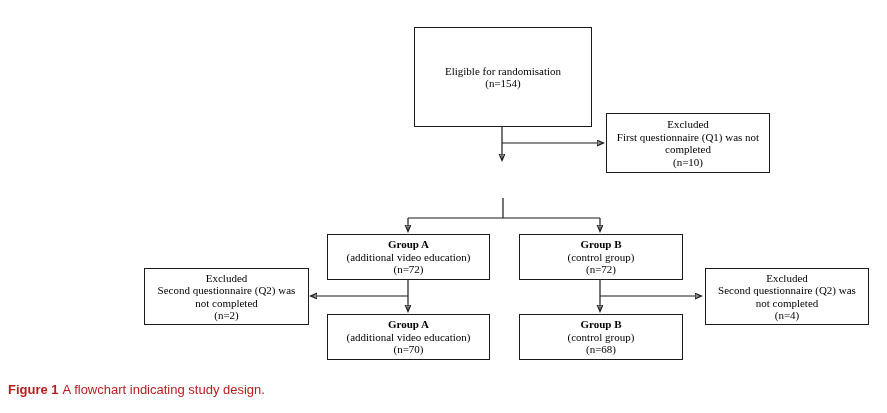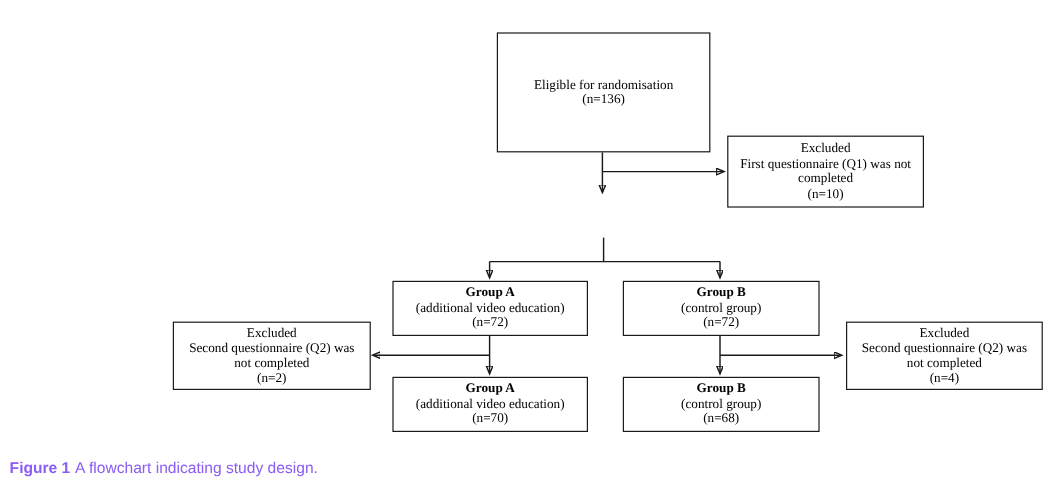--- a/index.html
+++ b/index.html
@@ -39,21 +39,21 @@
     stroke: #1a1a1a;
     stroke-width: 1.2;
     fill: none;
   }
   .caption {
     position: absolute;
     left: 8px;
     top: 382px;
     font-family: "Liberation Sans", sans-serif;
     font-size: 13px;
-    color: #8b5cf6;
+    color: #b91c1c;
   }
   .caption-label { font-weight: 700; }
   .caption-text { margin-left: 4px; }
 </style>
 </head>
 <body>
 
 <div class="canvas">
 
   <svg class="connectors" width="887" height="413" aria-hidden="true">
@@ -69,21 +69,21 @@
     <path d="M408,218 V231" marker-end="url(#arrow)"></path>
     <path d="M600,218 V231" marker-end="url(#arrow)"></path>
     <path d="M408,278 V311" marker-end="url(#arrow)"></path>
     <path d="M408,296 H311" marker-end="url(#arrow)"></path>
     <path d="M600,278 V311" marker-end="url(#arrow)"></path>
     <path d="M600,296 H701" marker-end="url(#arrow)"></path>
   </svg>
 
   <div class="node" style="left:414px;top:27px;width:176px;height:98px">
     <div class="node-text">Eligible for randomisation
-(n=136)</div>
+(n=154)</div>
   </div>
 
   <div class="node" style="left:606px;top:113px;width:162px;height:58px">
     <div class="node-text">Excluded
 First questionnaire (Q1) was not
 completed
 (n=10)</div>
   </div>
 
 

